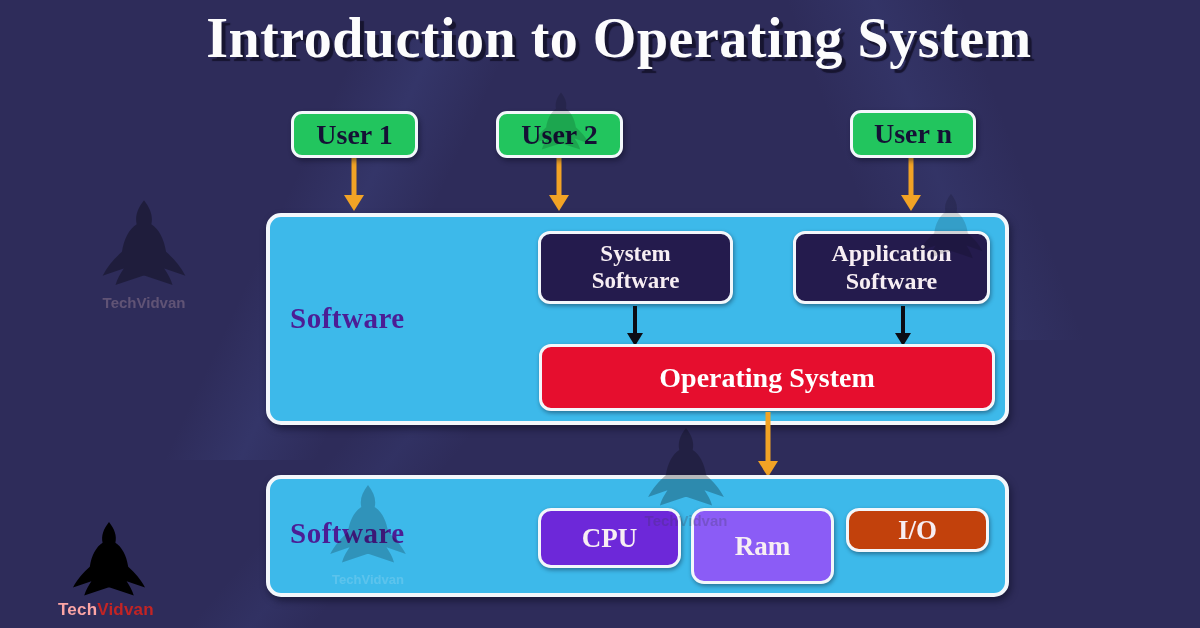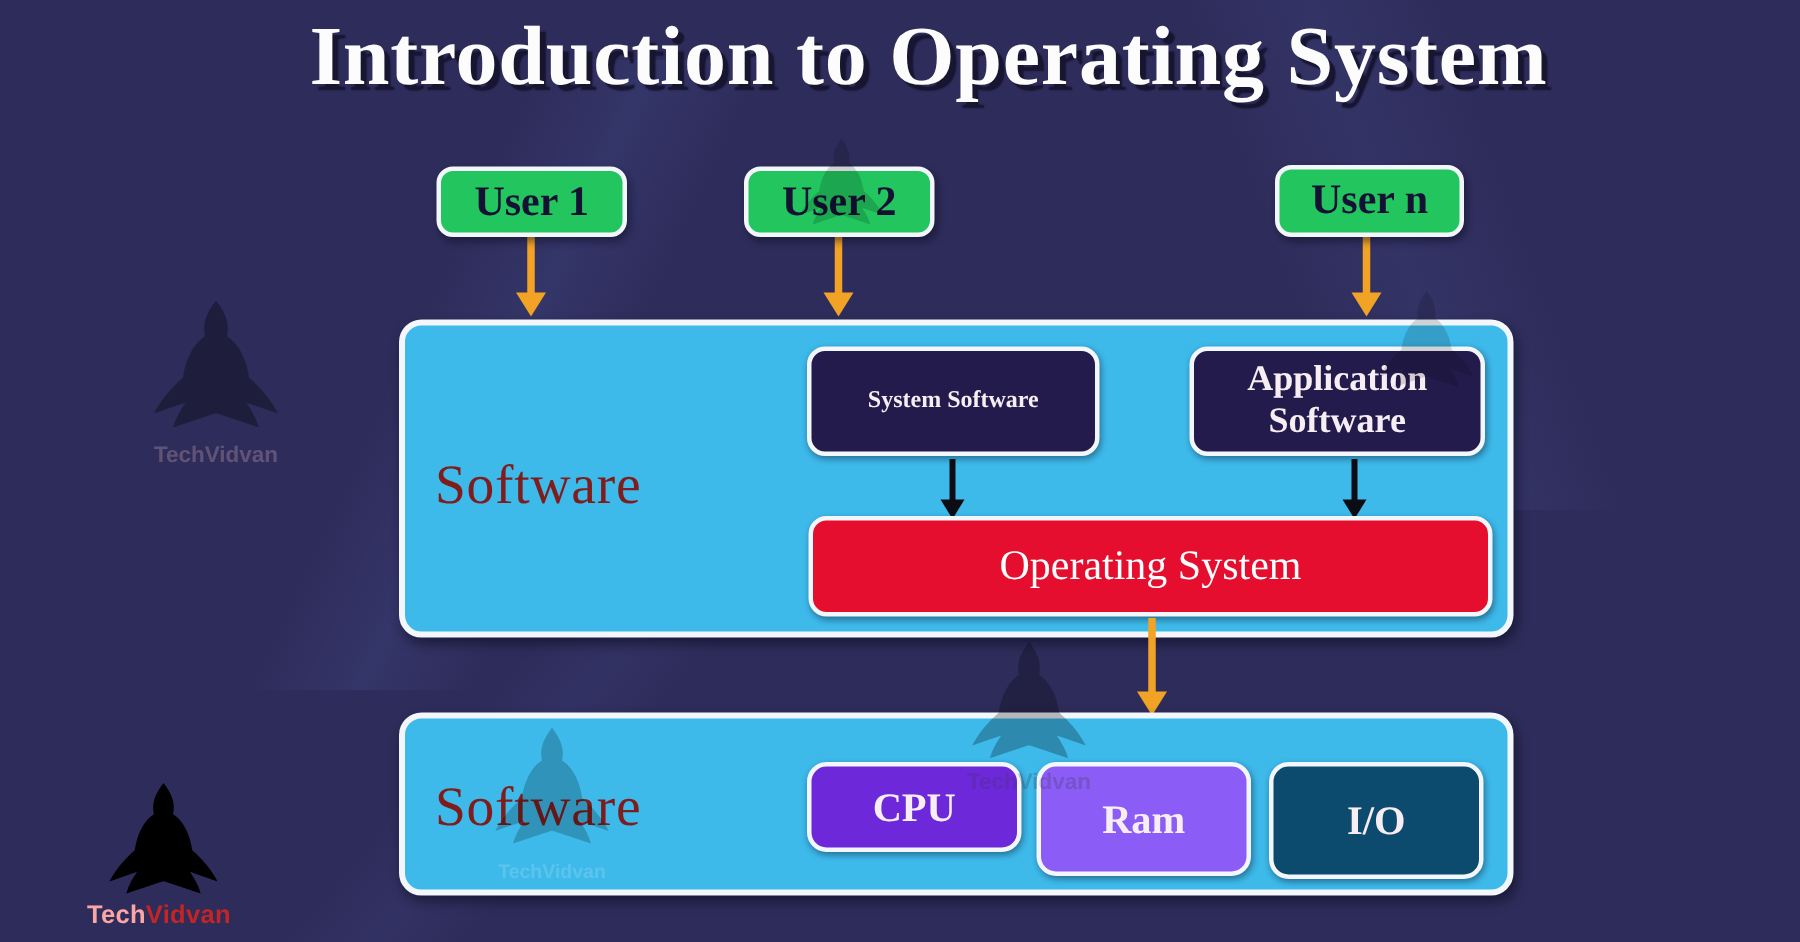--- a/index.html
+++ b/index.html
@@ -50,45 +50,45 @@
 
   .layer-box{
     position:absolute;box-sizing:border-box;
     background:#3db9ea;border:4px solid #f3f7fb;border-radius:15px;
     box-shadow:2px 4px 7px rgba(8,8,25,.5);
   }
   .software-box{left:228px;top:213px;width:743px;height:212px;}
   .hardware-box{left:228px;top:475px;width:743px;height:122px;}
 
   .layer-label{
-    position:absolute;font-weight:normal;font-size:37px;color:#7f1d1d;
+    position:absolute;font-weight:bold;font-size:29px;color:#4c1d95;
     letter-spacing:.5px;
   }
   .software-label{left:20px;top:85px;}
   .hardware-label{left:20px;top:38px;}
 
   .navy-box{
     position:absolute;box-sizing:border-box;
     background:#241b4d;border:3px solid #f3f7fb;border-radius:12px;
     display:flex;align-items:center;justify-content:center;text-align:center;
     color:#f7eef3;font-weight:bold;
     box-shadow:1px 2px 4px rgba(8,8,25,.4);
   }
-  .syssw{left:268px;top:14px;width:195px;height:73px;font-size:16px;line-height:1.15;padding:0 14px;}
+  .syssw{left:268px;top:14px;width:195px;height:73px;font-size:23px;line-height:1.15;padding:0 14px;}
   .appsw{left:523px;top:14px;width:197px;height:73px;font-size:24px;line-height:1.15;padding:0 8px;justify-content:flex-end;}
   .os-box{
     position:absolute;left:269px;top:127px;width:456px;height:67px;box-sizing:border-box;
     background:#e60e2e;border:3px solid #f3f7fb;border-radius:12px;
     display:flex;align-items:center;justify-content:center;
-    color:#ffffff;font-weight:normal;font-size:28px;
+    color:#ffffff;font-weight:bold;font-size:28px;
     box-shadow:1px 2px 4px rgba(8,8,25,.4);
   }
   .cpu{left:268px;top:29px;width:143px;height:60px;font-size:27px;background:#6d28d9;border-radius:13px;}
   .ram{left:421px;top:29px;width:143px;height:76px;font-size:27px;background:#8b5cf6;border-radius:13px;}
-  .io {left:576px;top:29px;width:143px;height:78px;font-size:27px;background:#0c4a6e;border-radius:13px;}
+  .io {left:576px;top:29px;width:143px;height:44px;font-size:27px;background:#c2410c;border-radius:13px;}
 
   .brand{position:absolute;left:20px;top:522px;width:140px;}
   .brand .fig{display:block;margin-left:8px;}
   .brand-text{font-family:"Liberation Sans", sans-serif;font-weight:bold;font-size:17px;
     letter-spacing:.2px;margin-top:2px;}
   .brand-text .t1{color:#fca5a5;}
   .brand-text .t2{color:#c32424;}
 
   .wm{position:absolute;z-index:6;pointer-events:none;}
   .wm .wm-text{font-family:"Liberation Sans", sans-serif;font-weight:bold;

